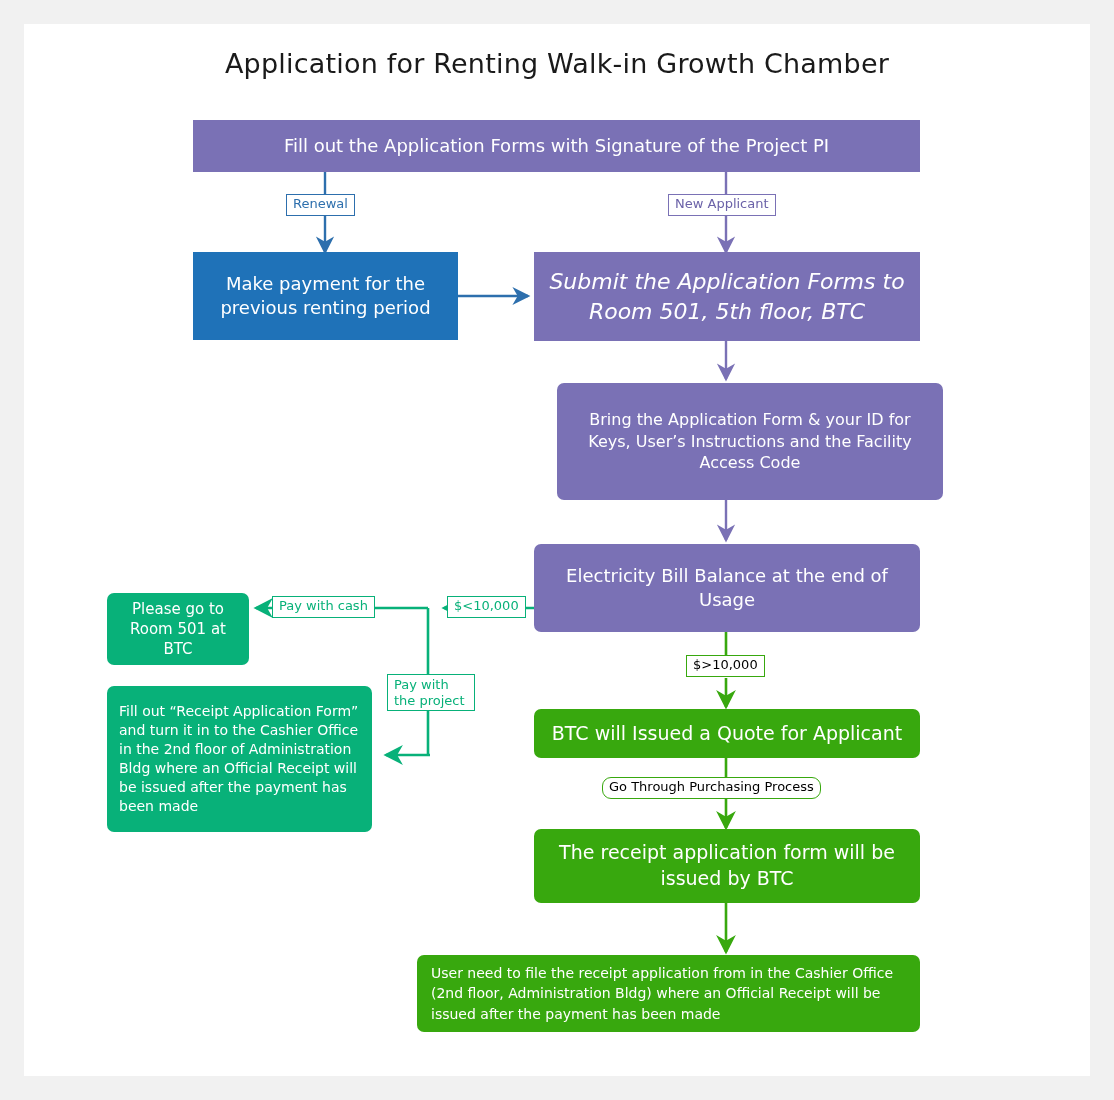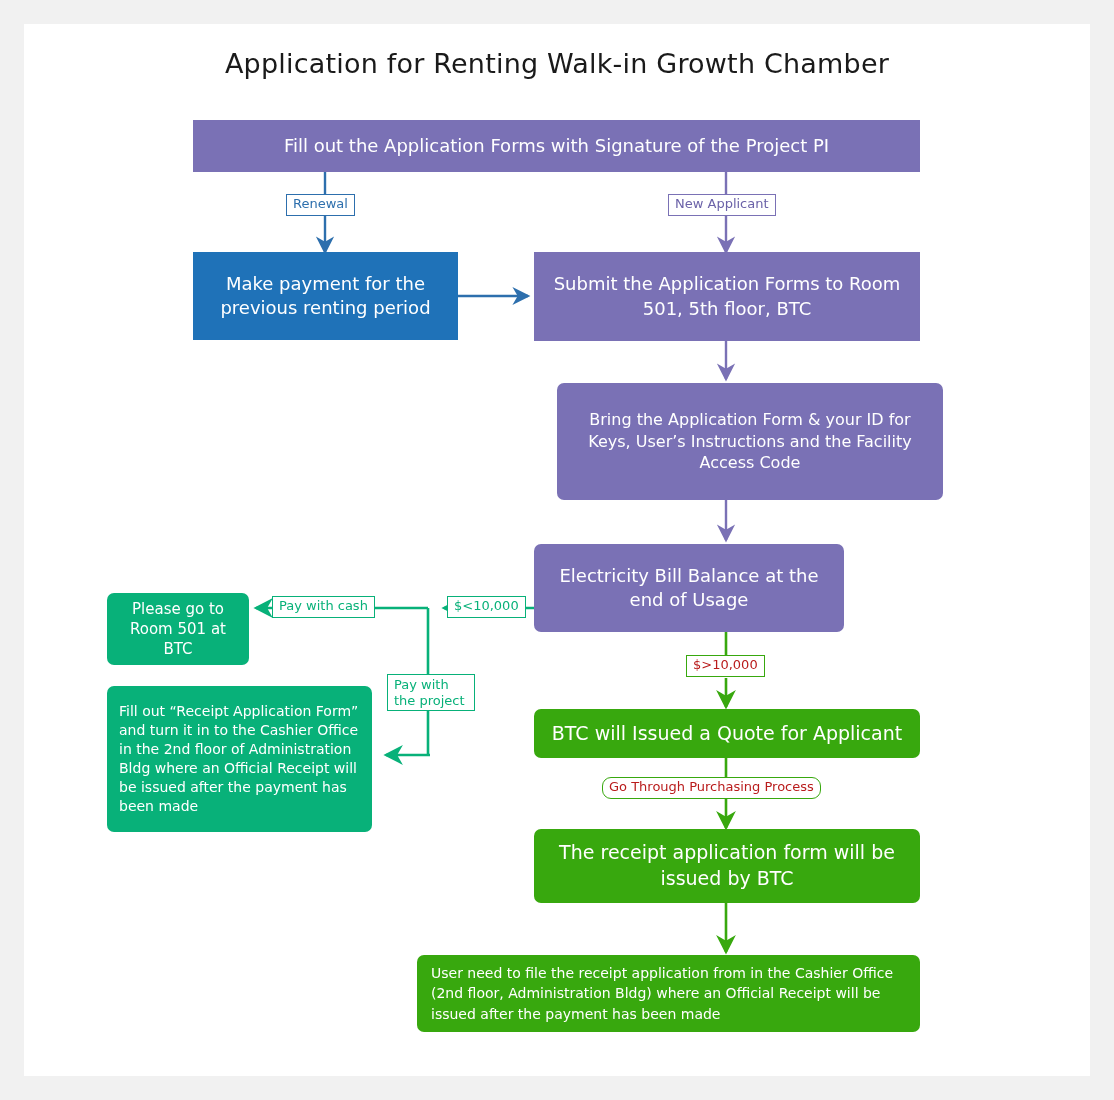--- a/index.html
+++ b/index.html
@@ -60,27 +60,27 @@
     background: #ffffff;
     border: 1px solid #2d6fad;
     color: #2d6fad;
     font-size: 13px;
     line-height: 1.15;
     padding: 2px 6px 3px 6px;
     white-space: nowrap;
   }
   .elabel.purpleL { border-color: #7a71b5; color: #6b62a8; }
   .elabel.tealL   { border-color: #08b179; color: #08b179; }
-  .elabel.greenL  { border-color: #38a80e; color: #b91c1c; }
+  .elabel.greenL  { border-color: #38a80e; color: #000000; }
   .elabel.two { white-space: normal; text-align: left; line-height: 1.2; }
 
   
   .n-top   { font-size: 18px; }
   .n-blue  { font-size: 18px; }
-  .n-sub   { font-size: 18px; }
+  .n-sub   { font-size: 22px; font-style: italic; }
   .n-bring { font-size: 16px; margin-left: 23px; }
   .n-elec  { font-size: 18px; }
   .n-room  { font-size: 15px; margin-top: 20px; }
   .n-fill  { font-size: 14px; text-align: left; }
   .n-fill span { text-align: left; padding: 0 12px; }
   .n-quote { font-size: 19px; }
   .n-receipt { font-size: 19px; }
   .n-final { font-size: 14px; text-align: left; }
   .n-final span { text-align: left; padding: 0 14px; line-height: 1.45; }
 </style>
@@ -144,21 +144,21 @@
   </div>
 
   <div class="node purple n-sub" style="left:534px; top:252px; width:386px; height:89px;">
     <span>Submit  the Application Forms to Room 501, 5th floor,  BTC</span>
   </div>
 
   <div class="node purple rounded n-bring" style="left:534px; top:383px; width:386px; height:117px;">
     <span>Bring the Application Form &amp;  your ID for Keys, User’s Instructions and the Facility Access Code</span>
   </div>
 
-  <div class="node purple rounded n-elec" style="left:534px; top:544px; width:310px; height:88px;">
+  <div class="node purple rounded n-elec" style="left:534px; top:544px; width:386px; height:88px;">
     <span>Electricity Bill Balance at the end of Usage</span>
   </div>
 
   <div class="node teal rounded n-room" style="left:107px; top:573px; width:142px; height:72px;">
     <span>Please go to Room 501 at BTC</span>
   </div>
 
   <div class="node teal rounded n-fill" style="left:107px; top:686px; width:265px; height:146px;">
     <span>Fill out  “Receipt Application Form”  and turn it in to the Cashier Office in the 2nd floor of Administration Bldg where an Official Receipt will be issued after the payment has been made</span>
   </div>

